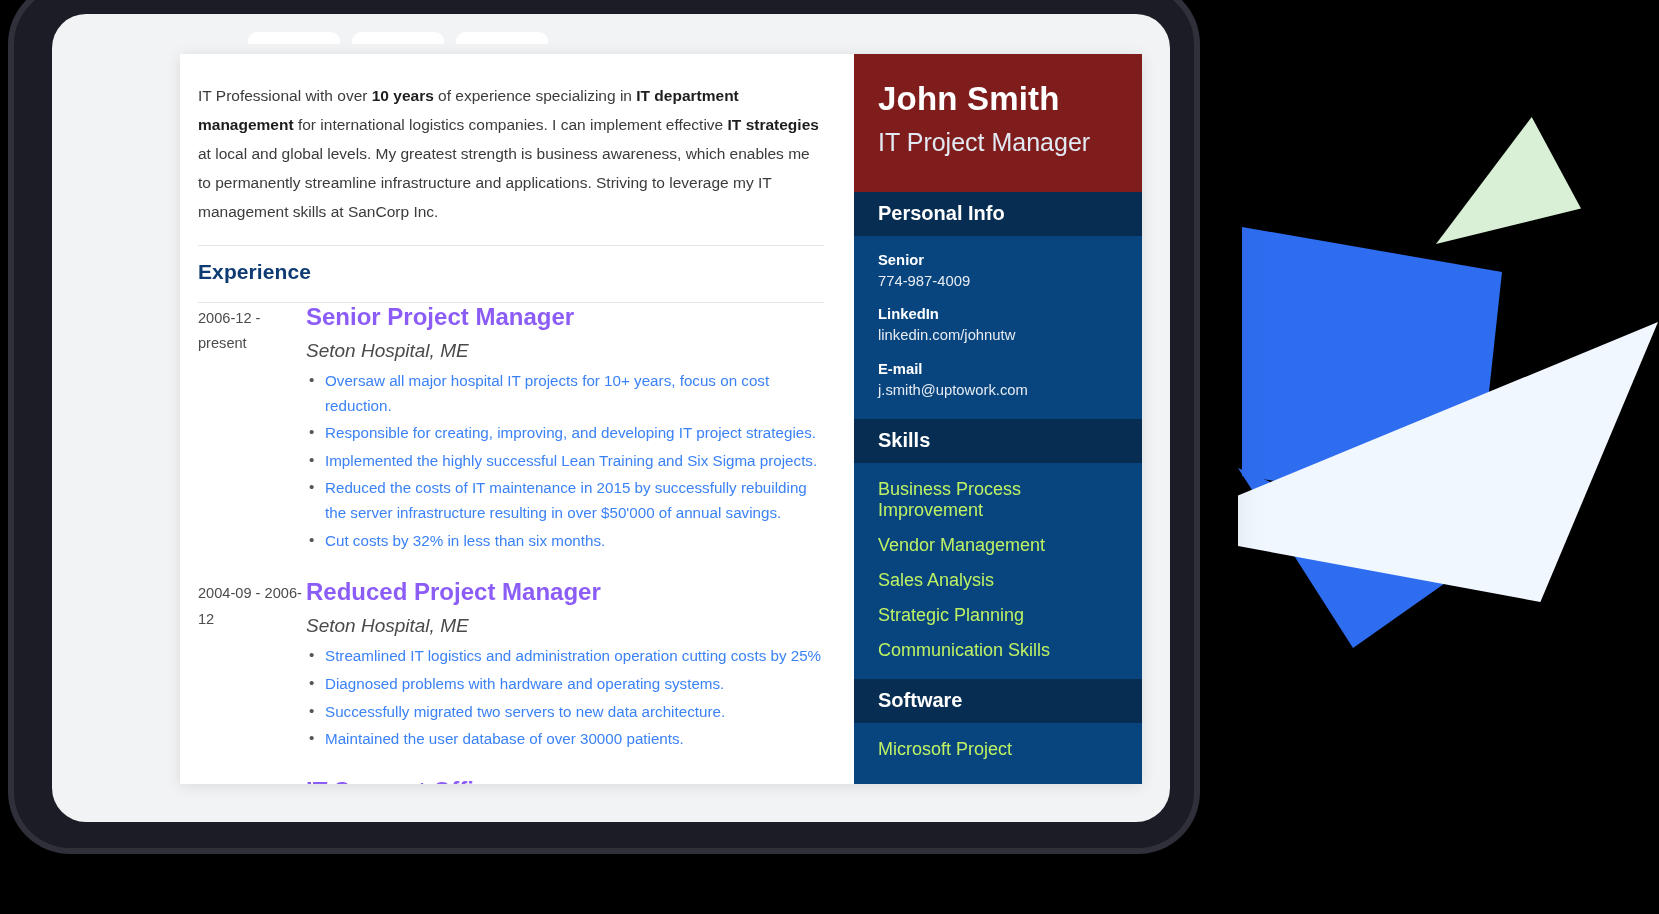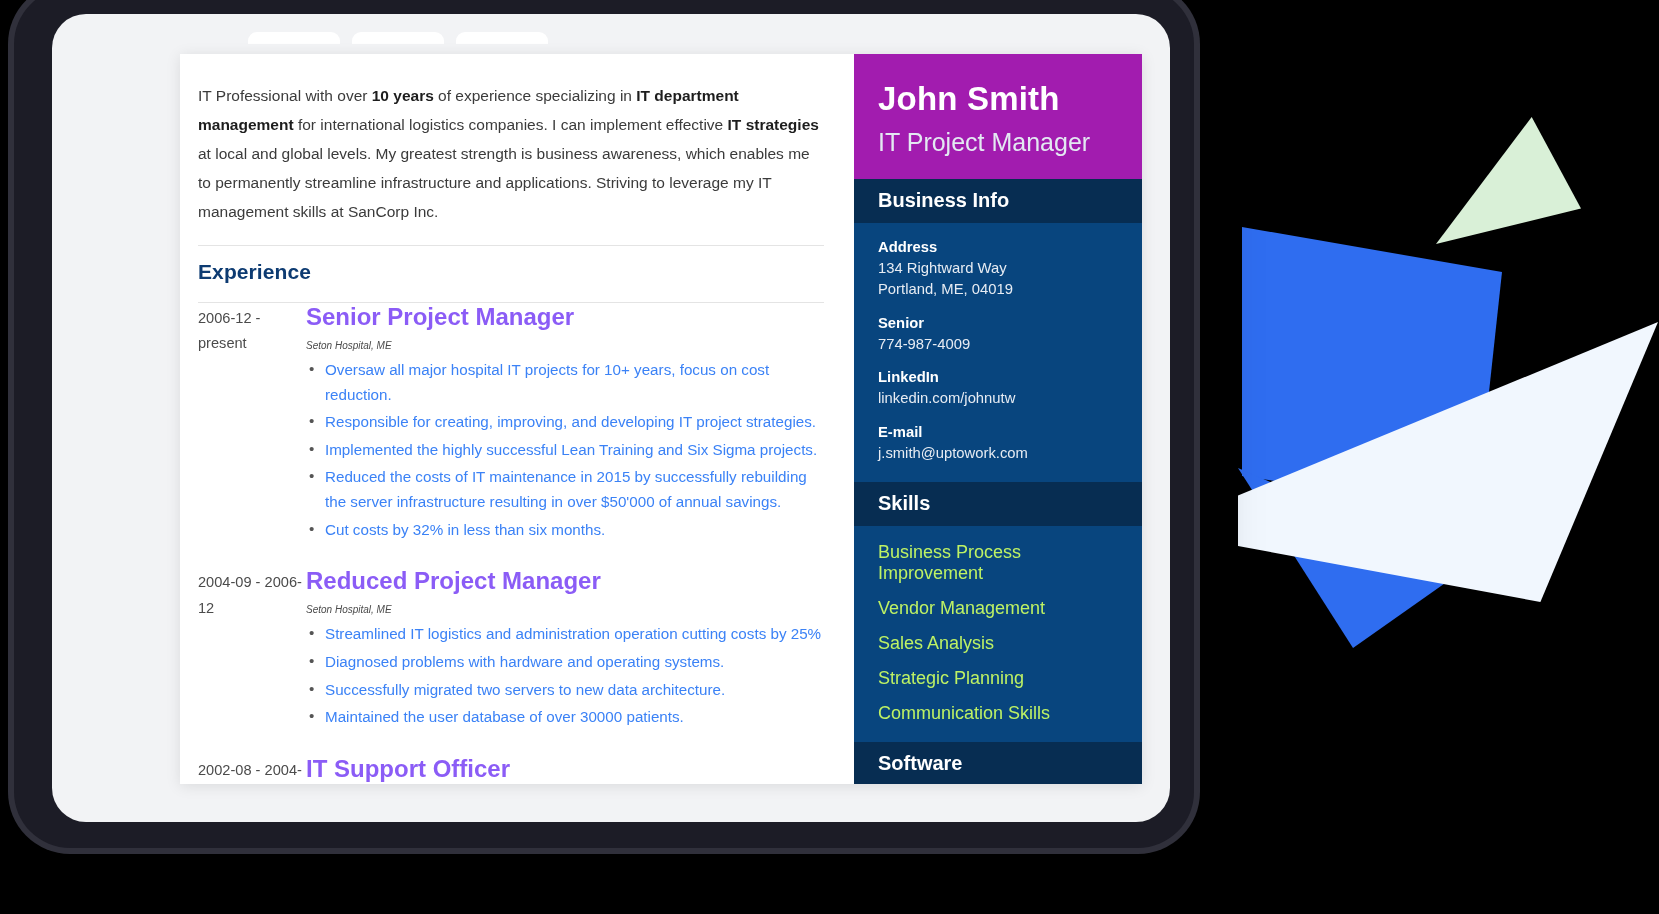--- a/index.html
+++ b/index.html
@@ -99,33 +99,33 @@
 
   
   .job { display:flex; margin-bottom:22px; }
   .job-dates {
     width:108px; flex:none;
     font-size:14.6px; line-height:1.75; color:#4b4b4b;
     padding-top:3px;
   }
   .job-body { flex:1; }
   .job-title { font-size:24px; font-weight:bold; color:#8b5cf6; margin-bottom:9px; }
-  .job-company { font-size:10px; font-style:italic; color:#4a4a4a; margin-bottom:7px; }
+  .job-company { font-size:19px; font-style:italic; color:#4a4a4a; margin-bottom:7px; }
   .bullets { list-style:none; }
   .bullets li {
     position:relative; padding-left:19px;
     font-size:15.2px; line-height:1.62; color:#3b82f6;
     margin-bottom:3px;
   }
   .bullets li:before {
     content:"\2022"; position:absolute; left:3px; top:-1px; color:#555;
   }
 
   
-  .side-head { background:#a21caf; padding:26px 24px 22px 24px; }
+  .side-head { background:#7f1d1d; padding:26px 24px 35px 24px; }
   .side-name { font-size:33px; font-weight:bold; color:#fff; letter-spacing:.2px; }
   .side-role { font-size:25px; color:#e3e9f2; margin-top:10px; font-weight:normal; }
 
   .side-bar-title {
     background:#072d52; color:#fff;
     font-size:20px; font-weight:bold;
     padding:10px 24px 11px 24px;
   }
   .side-block { padding:16px 24px 18px 24px; }
   .pi-label { font-size:14.8px; font-weight:bold; color:#fff; margin-bottom:3px; }
@@ -208,27 +208,22 @@
               </div>
             </div>
         </div>
 
         <div class="col-side">
           <div class="side-head">
             <div class="side-name">John Smith</div>
             <div class="side-role">IT Project Manager</div>
           </div>
 
-          <div class="side-bar-title">Business Info</div>
+          <div class="side-bar-title">Personal Info</div>
           <div class="side-block" id="personal-info">
-              <div class="pi-group">
-                <div class="pi-label">Address</div>
-                <div class="pi-value">134 Rightward Way</div>
-                <div class="pi-value">Portland, ME, 04019</div>
-              </div>
               <div class="pi-group">
                 <div class="pi-label">Senior</div>
                 <div class="pi-value">774-987-4009</div>
               </div>
               <div class="pi-group">
                 <div class="pi-label">LinkedIn</div>
                 <div class="pi-value">linkedin.com/johnutw</div>
               </div>
               <div class="pi-group">
                 <div class="pi-label">E-mail</div>

